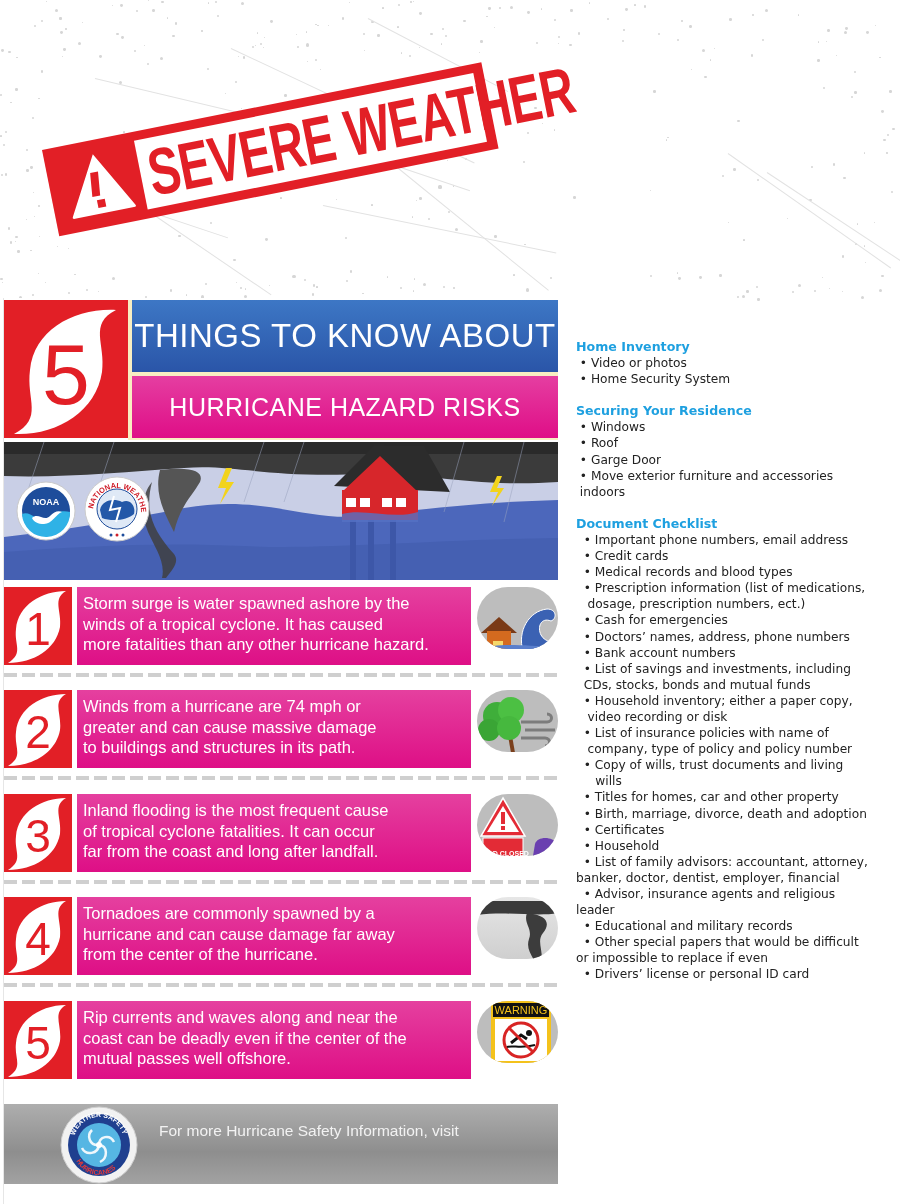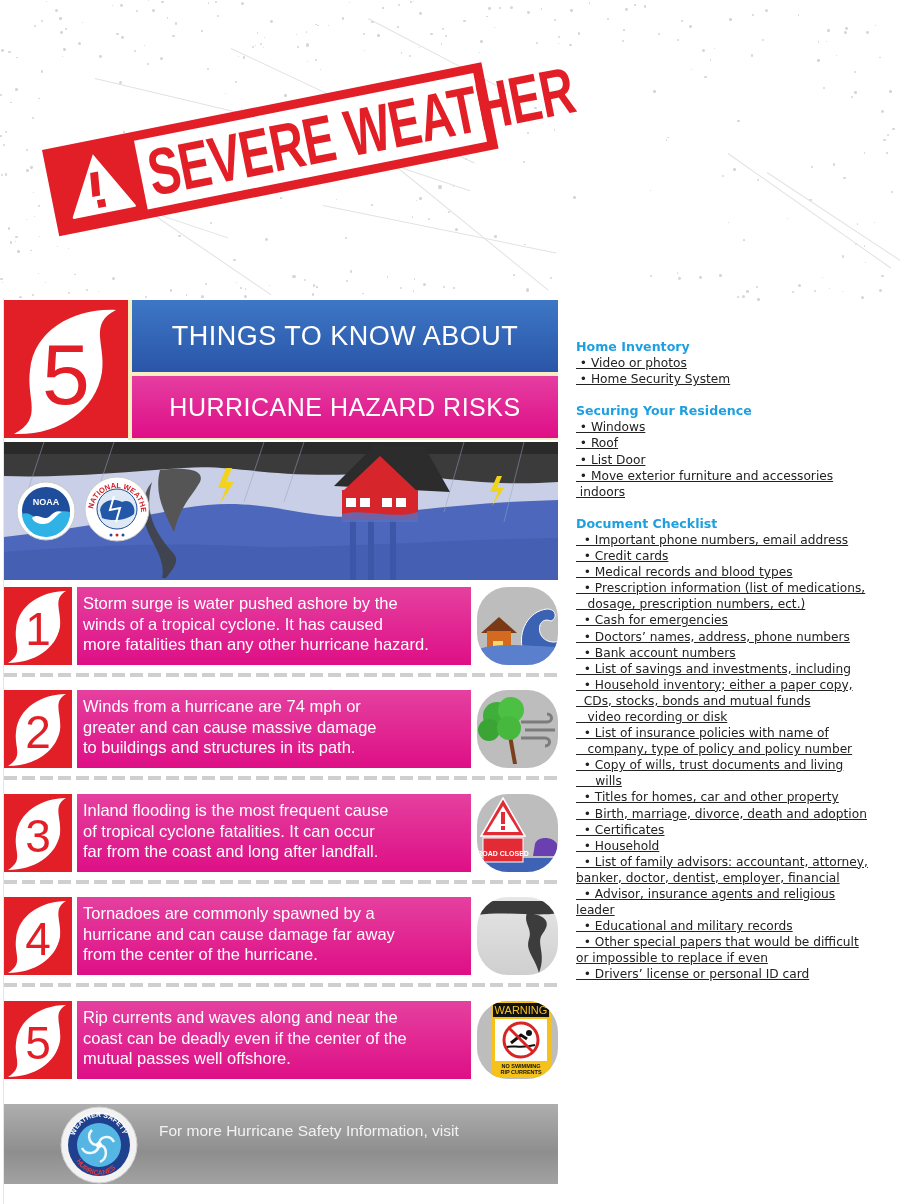--- a/index.html
+++ b/index.html
@@ -12,41 +12,41 @@
   .stamp-wrap { position:absolute; left:42px; top:150px; width:448px; height:88px; transform:rotate(-11.3deg); transform-origin:left top; }
   .stamp-box { position:absolute; left:0; top:0; width:448px; height:88px; background:#e21f26; }
   .stamp-inner { position:absolute; left:92px; top:9px; width:346px; height:70px; background:#ffffff; }
   .stamp-text { position:absolute; left:100px; top:4px; width:340px; height:80px; font-family:"Liberation Sans", sans-serif; font-weight:bold; font-size:66px; line-height:80px; color:#e21f26; letter-spacing:-1px; transform:scaleX(0.72); transform-origin:left center; white-space:nowrap; }
   .stamp-tri { position:absolute; left:14px; top:10px; width:70px; height:66px; }
 
   
   .info { position:absolute; left:3px; top:298px; width:555px; height:906px; background:#ffffff; border-left:1px solid #e6e6e6; }
   .hdr-logo { position:absolute; left:0; top:2px; width:124px; height:138px; background:#e21f26; overflow:hidden; }
   .hdr-cream { position:absolute; left:124px; top:2px; width:430px; height:140px; background:#f8eec2; }
-  .hdr-blue { position:absolute; left:128px; top:2px; width:426px; height:72px; background:linear-gradient(#3d77c5,#2a55a8); color:#ffffff; font-size:27px; display:flex; align-items:center; justify-content:center; letter-spacing:0.5px; }
+  .hdr-blue { position:absolute; left:128px; top:2px; width:426px; height:72px; background:linear-gradient(#3d77c5,#2a55a8); color:#ffffff; font-size:33px; display:flex; align-items:center; justify-content:center; letter-spacing:0.5px; }
   .hdr-pink { position:absolute; left:128px; top:78px; width:426px; height:62px; background:linear-gradient(#e53ea1,#df0e87); color:#ffffff; font-size:25px; display:flex; align-items:center; justify-content:center; letter-spacing:0.5px; }
 
   .scene { position:absolute; left:0; top:144px; width:554px; height:138px; overflow:hidden; background:#4866b8; }
 
   .row { position:absolute; left:0; width:554px; height:78px; }
   .row .num { position:absolute; left:0; top:0; width:68px; height:78px; background:#e21f26; overflow:hidden; }
   .row .txt { position:absolute; left:73px; top:0; width:394px; height:78px; background:linear-gradient(#e5409f,#de0f86); color:#ffffff; font-size:16.5px; line-height:20.5px; padding:6px 0 0 6px; box-sizing:border-box; }
-  .row .pic { position:absolute; left:473px; top:0; width:81px; height:78px; background:#bdbdbd; overflow:hidden;border-radius:31px; }
+  .row .pic { position:absolute; left:473px; top:0; width:81px; height:62px; background:#bdbdbd; overflow:hidden;border-radius:31px; }
   .dash { position:absolute; left:0; width:554px; height:4px; background:repeating-linear-gradient(90deg,#cfcfcf 0 13px,transparent 13px 18px); }
 
   .footer { position:absolute; left:0; top:806px; width:554px; height:80px; background:linear-gradient(#aeaeae,#8e8e8e 60%,#a2a2a2); }
   .footer .l1 { position:absolute; left:155px; top:18px; color:#f2f2f2; font-size:15.5px; }
   .footer .l2 { position:absolute; left:155px; top:38px; color:#f4f4f4; font-size:24px; }
   .footer .seal { position:absolute; left:56px; top:2px; width:78px; height:78px; }
 
   
   .side { position:absolute; left:576px; top:339px; width:320px; font-family:"DejaVu Sans", sans-serif; font-size:12.2px; line-height:16.1px; color:#222222; }
   .side h3 { margin:0; font-size:12.6px; line-height:16.1px; color:#1ea0e0; font-weight:bold; }
   .side .sec { margin-bottom:16px; }
-  .side .it { white-space:pre;text-decoration:underline; }
+  .side .it { white-space:pre; }
 </style>
 </head>
 <body>
 
 <div class="grunge" id="grunge">
     <div class="dot" style="left: 398.889px; top: 151.915px; width: 2.29672px; height: 2.29672px;"></div>
     <div class="dot" style="left: 45.0656px; top: 281.736px; width: 1.26568px; height: 1.26568px;"></div>
     <div class="dot" style="left: 399.803px; top: 286.71px; width: 1.92233px; height: 1.92233px;"></div>
     <div class="dot" style="left: 887.056px; top: 133.696px; width: 2.20351px; height: 2.20351px;"></div>
     <div class="dot" style="left: 297.35px; top: 46.0777px; width: 1.77373px; height: 1.77373px;"></div>
@@ -439,21 +439,21 @@
   </div>
 
   <div class="row" style="top:289px">
     <div class="num">
       <svg width="68" height="78" viewBox="0 0 68 78">
           <path d="M62 4 C38 4 14 18 12 42 C10 58 20 66 4 76 C30 76 52 62 56 40 C58 24 48 12 62 4 Z" fill="#ffffff"></path>
           <text x="34" y="58" text-anchor="middle" font-family="Liberation Sans, sans-serif" font-size="46" fill="#e21f26">1</text>
         </svg>
     </div>
     <div class="txt">
-      <div>Storm surge is water pushed ashore by the</div>
+      <div>Storm surge is water spawned ashore by the</div>
       <div>winds of a tropical cyclone. It has caused</div>
       <div>more fatalities than any other hurricane hazard.</div>
     </div>
     <div class="pic">
       <svg width="81" height="78" viewBox="0 0 81 78">
         <path d="M4 46 L22 30 L40 46 Z" fill="#7a3a16"></path>
         <rect x="10" y="44" width="24" height="18" fill="#d46a1f"></rect>
         <rect x="16" y="54" width="10" height="6" fill="#f6d86a"></rect>
         <path d="M46 64 C40 44 52 24 70 22 C80 22 80 32 74 34 C64 30 60 40 64 48 C68 56 80 56 81 54 V64 Z" fill="#3b62b3" stroke="#ffffff" stroke-width="1"></path>
         <path d="M2 62 C20 56 40 58 81 60 V78 H2 Z" fill="#5a7fcc"></path>
@@ -592,37 +592,37 @@
 <div class="side">
   <div class="sec">
     <h3>Home Inventory</h3>
     <div class="it"> • Video or photos</div>
     <div class="it"> • Home Security System</div>
   </div>
   <div class="sec">
     <h3>Securing Your Residence</h3>
     <div class="it"> • Windows</div>
     <div class="it"> • Roof</div>
-    <div class="it"> • List Door</div>
+    <div class="it"> • Garge Door</div>
     <div class="it"> • Move exterior furniture and accessories</div>
     <div class="it"> indoors</div>
   </div>
   <div class="sec" id="docsec">
     <h3>Document Checklist</h3>
   <div class="it">  • Important phone numbers, email address</div>
       <div class="it">  • Credit cards</div>
       <div class="it">  • Medical records and blood types</div>
       <div class="it">  • Prescription information (list of medications,</div>
       <div class="it">   dosage, prescription numbers, ect.)</div>
       <div class="it">  • Cash for emergencies</div>
       <div class="it">  • Doctors’ names, address, phone numbers</div>
       <div class="it">  • Bank account numbers</div>
       <div class="it">  • List of savings and investments, including</div>
+      <div class="it">  CDs, stocks, bonds and mutual funds</div>
       <div class="it">  • Household inventory; either a paper copy,</div>
-      <div class="it">  CDs, stocks, bonds and mutual funds</div>
       <div class="it">   video recording or disk</div>
       <div class="it">  • List of insurance policies with name of</div>
       <div class="it">   company, type of policy and policy number</div>
       <div class="it">  • Copy of wills, trust documents and living</div>
       <div class="it">     wills</div>
       <div class="it">  • Titles for homes, car and other property</div>
       <div class="it">  • Birth, marriage, divorce, death and adoption</div>
       <div class="it">  • Certificates</div>
       <div class="it">  • Household</div>
       <div class="it">  • List of family advisors: accountant, attorney,</div>

